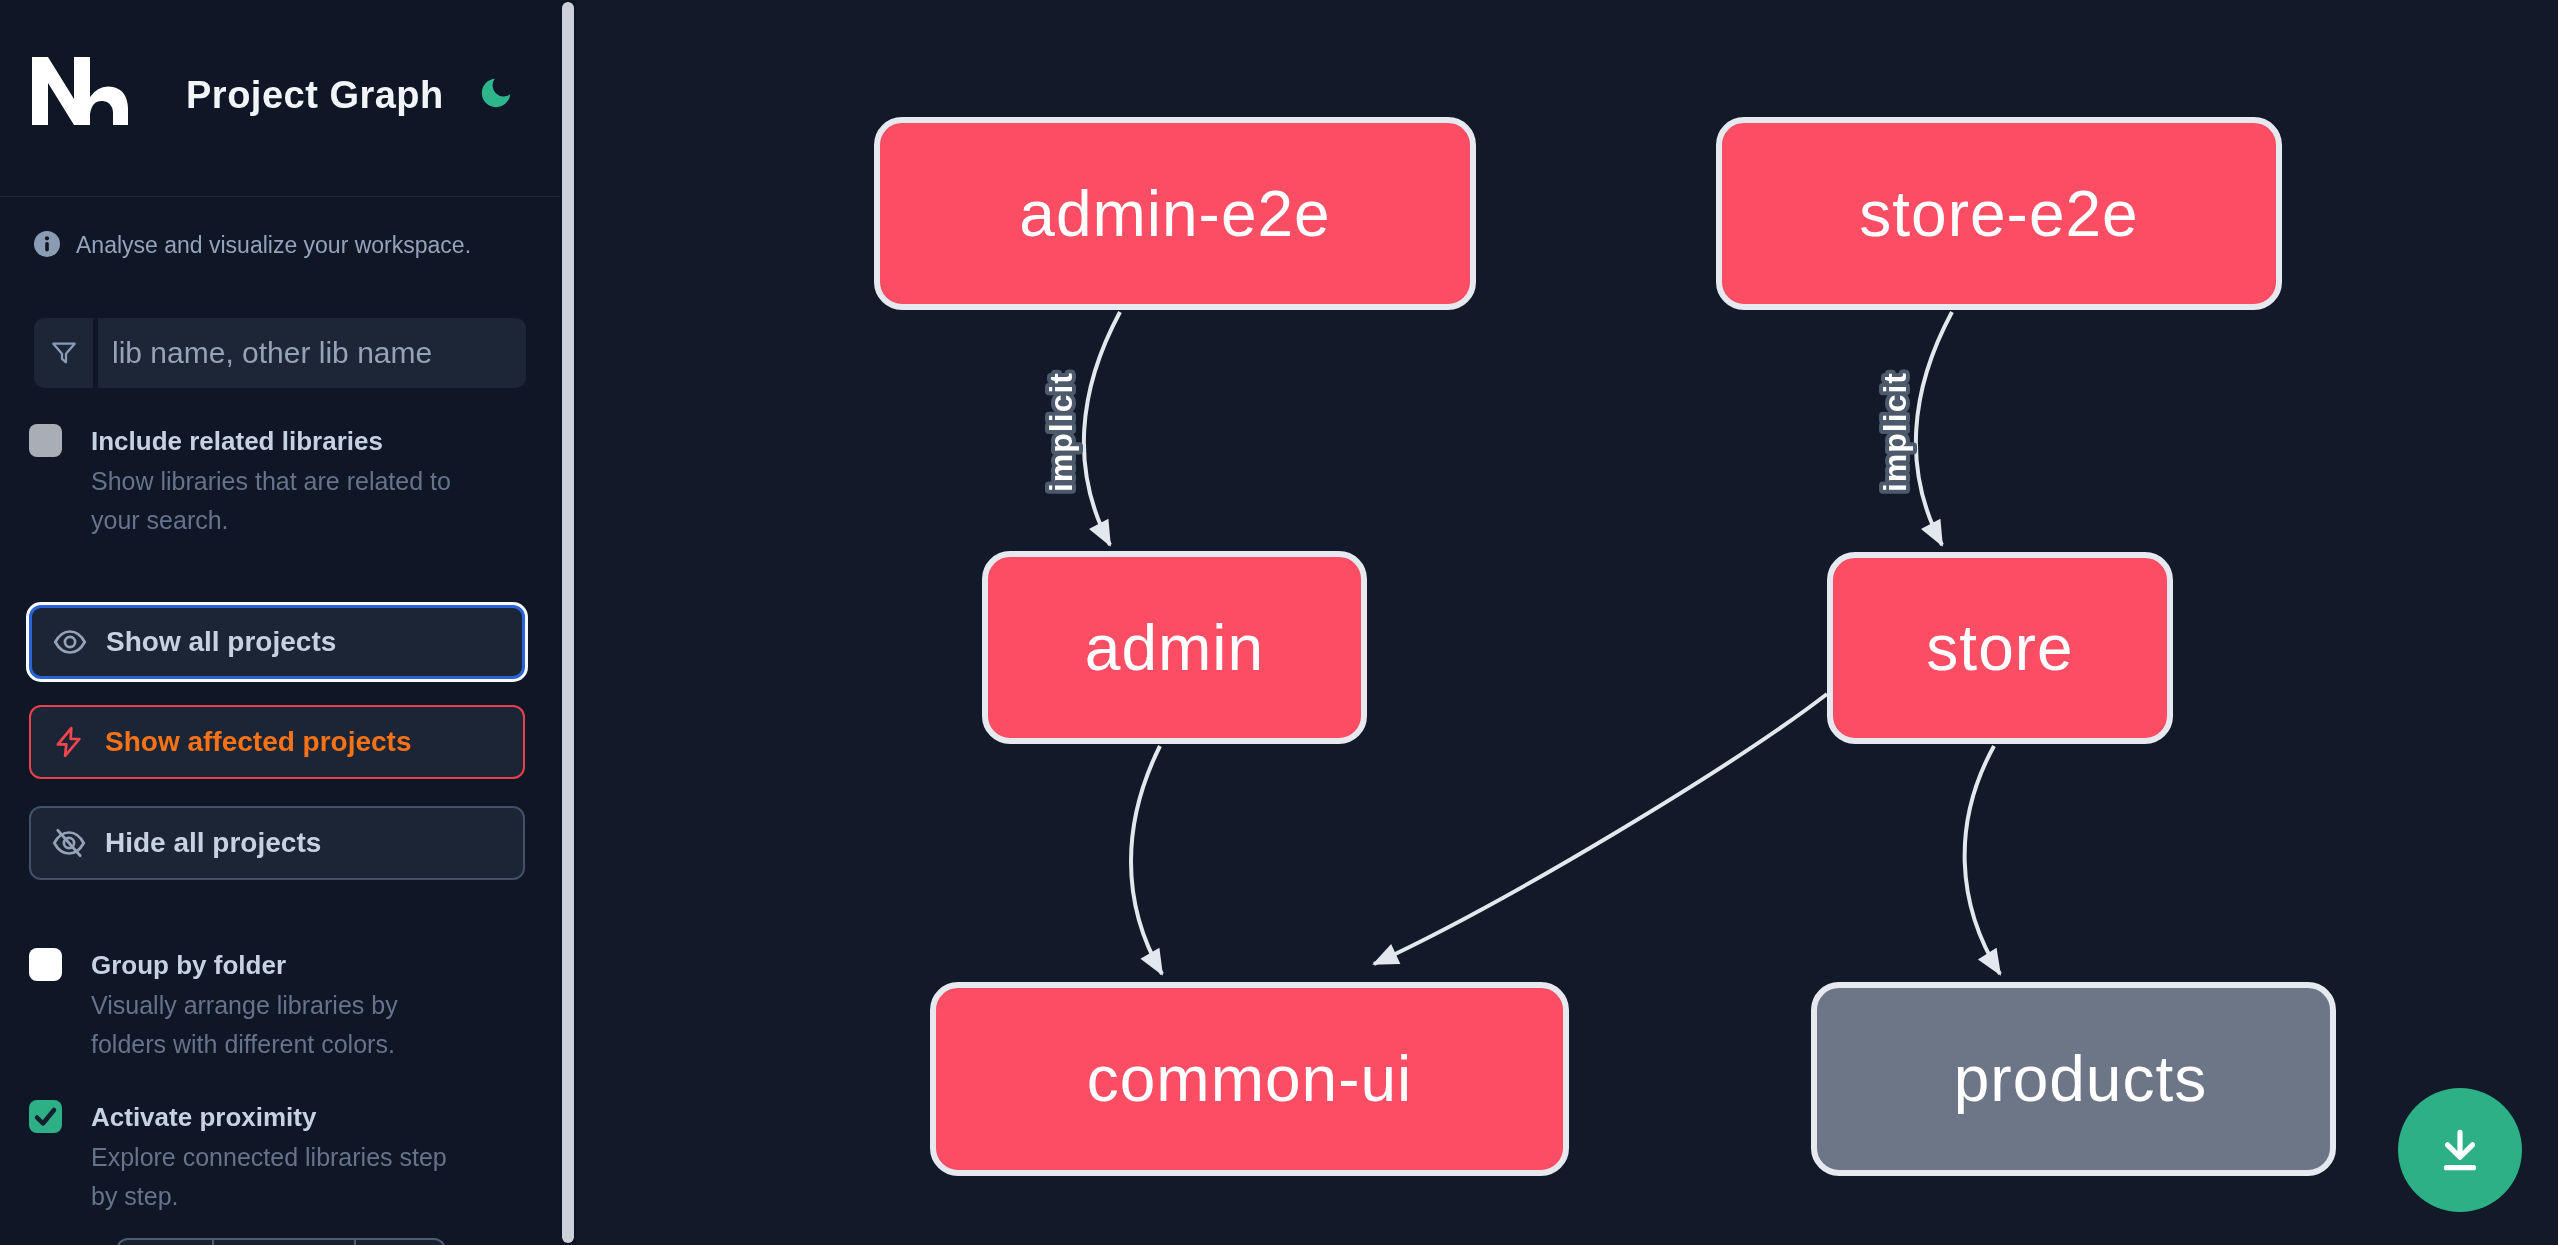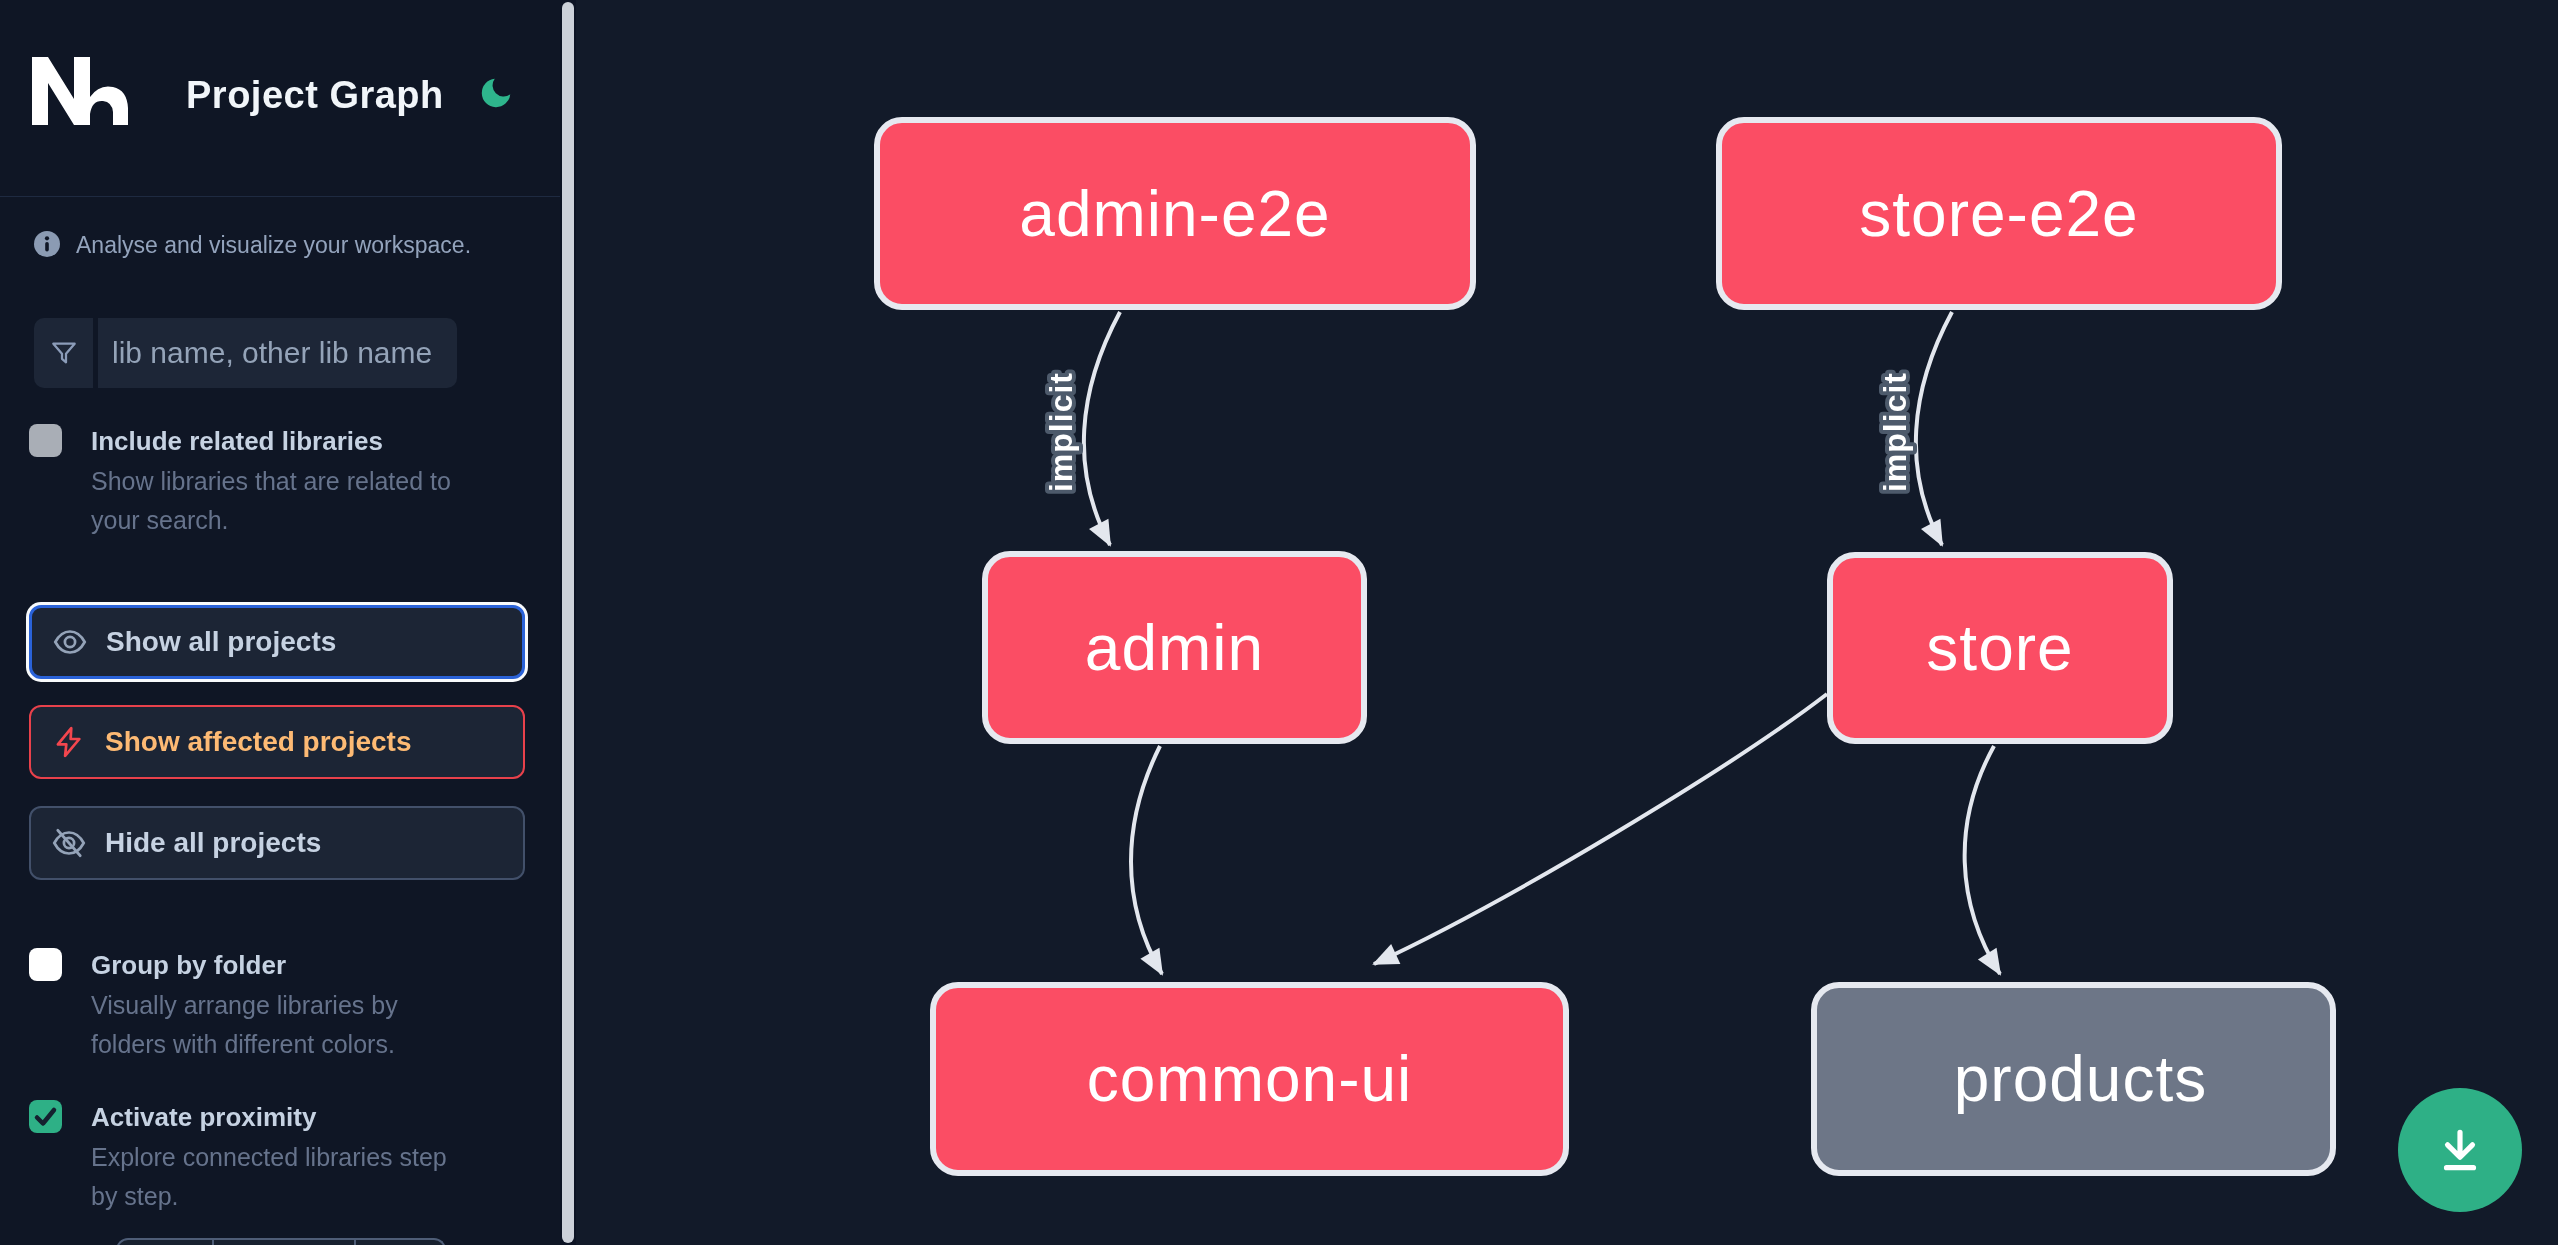--- a/index.html
+++ b/index.html
@@ -16,38 +16,38 @@
 
   
   .sidebar{position:absolute;left:0;top:0;width:560px;height:1245px;background:var(--bg-sidebar);overflow:hidden;}
   .logo{position:absolute;left:30px;top:54px;width:100px;height:74px;}
   .title{position:absolute;left:186px;top:72px;font-size:38px;font-weight:700;color:var(--text-strong);line-height:46px;letter-spacing:.5px;}
   .theme-toggle{position:absolute;left:474px;top:72px;width:44px;height:44px;background:none;border:none;padding:0;cursor:pointer;}
   .hdr-divider{position:absolute;left:0;top:196px;width:560px;height:1px;background:#1e2a41;}
   .info-icon{position:absolute;left:33px;top:230px;width:28px;height:28px;}
   .tagline{position:absolute;left:76px;top:231px;font-size:23px;color:#93a3bc;line-height:28px;}
 
-  .search{position:absolute;left:34px;top:318px;width:423px;height:70px;background:#1d2637;border-radius:10px;display:flex;overflow:hidden;}
+  .search{position:absolute;left:34px;top:318px;width:492px;height:70px;background:#1d2637;border-radius:10px;display:flex;overflow:hidden;}
   .search-icon-cell{width:64px;flex:0 0 64px;border-right:5px solid var(--bg-sidebar);display:flex;align-items:center;justify-content:center;}
   .search input{flex:1;background:transparent;border:none;outline:none;color:#dbe4f0;font-size:30px;padding:0 12px 0 14px;font-family:inherit;min-width:0;}
   .search input::placeholder{color:var(--placeholder);}
 
   .checkbox{position:absolute;left:29px;width:33px;height:33px;border-radius:8px;cursor:pointer;}
   .cb-gray{background:#a9aeb6;}
   .cb-white{background:#ffffff;}
   .cb-green{background:var(--green);display:flex;align-items:center;justify-content:center;}
   .opt-label{position:absolute;left:91px;font-size:26px;font-weight:700;color:var(--text-label);line-height:34px;}
   .opt-desc{position:absolute;left:91px;font-size:25px;color:var(--text-muted);line-height:32px;}
 
   .action{position:absolute;left:29px;width:496px;height:74px;border-radius:12px;background:#1c2535;
           display:flex;align-items:center;gap:18px;padding-left:20px;cursor:pointer;border:2px solid #42506a;}
   .action .a-label{font-size:28px;font-weight:700;color:var(--text-label);white-space:nowrap;}
   .action.focused{top:605px;border:3px solid var(--accent-blue);box-shadow:0 0 0 3px #f8fafc;}
   .action.affected{top:705px;border:2px solid var(--affected-red);}
-  .action.affected .a-label{color:#fdba74;}
+  .action.affected .a-label{color:#f97316;}
   .action.plain{top:806px;}
 
   .stepper{position:absolute;left:116px;top:1238px;width:330px;height:14px;background:#18212f;
            border:2px solid #4e5d77;border-bottom:none;border-radius:12px 12px 0 0;cursor:pointer;}
   .stepper .sep{position:absolute;top:0;width:2px;height:100%;background:#4e5d77;}
 
   .sb-track{position:absolute;left:560px;top:0;width:16px;height:1245px;background:#0d1424;}
   .sb-thumb{position:absolute;left:562px;top:2px;width:12px;height:1241px;border-radius:6px;background:#ccd1d9;cursor:pointer;}
 
   

